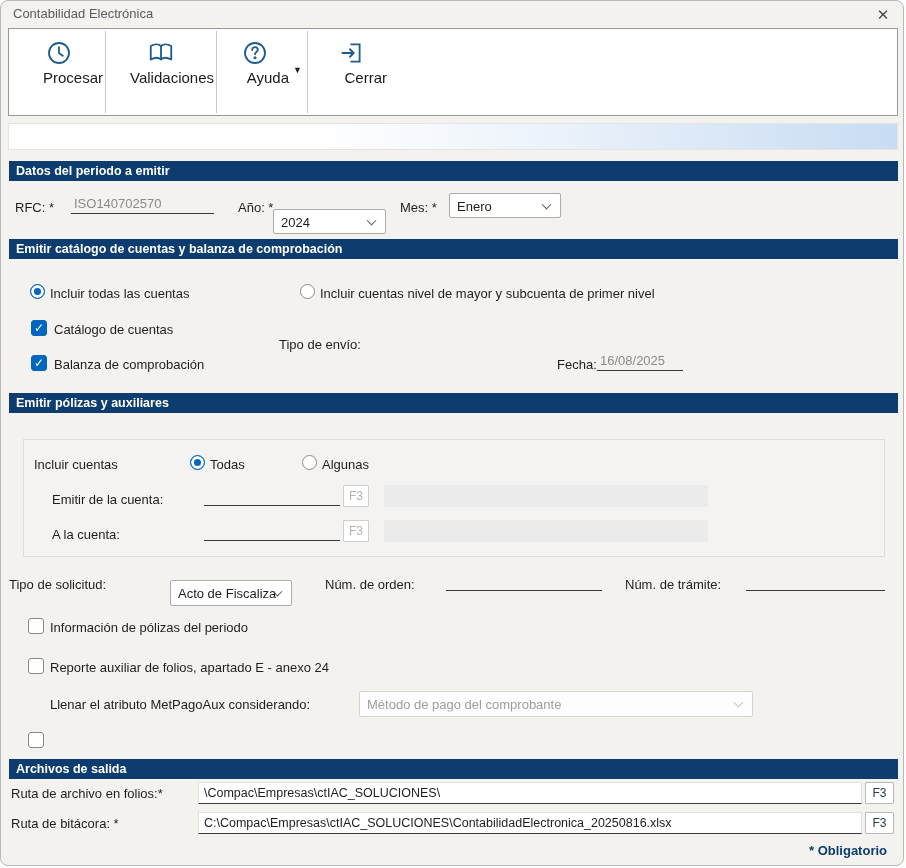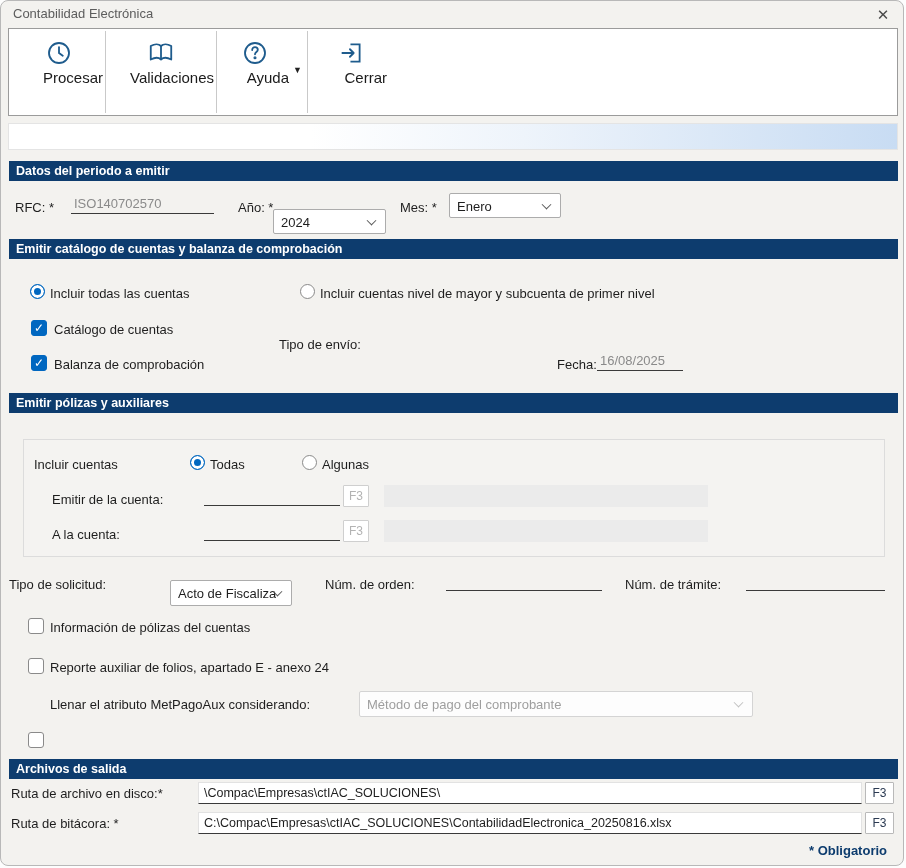--- a/index.html
+++ b/index.html
@@ -156,36 +156,36 @@
   <div class="select" style="left:169px;top:570px;width:122px;height:26px;margin-top:9px;">
     <span class="sel-val" style="max-width:118px;">Acto de Fiscaliza</span>
     <span class="chev"></span>
   </div>
   <span class="lbl" style="left:324px;top:576px;">Núm. de orden:</span>
   <input class="u-input" style="left: 445px; top: 570px; width: 156px;">
   <span class="lbl" style="left:624px;top:576px;">Núm. de trámite:</span>
   <input class="u-input" style="left: 745px; top: 570px; width: 139px;">
 
   <span class="cb off" style="left:27px;top:617px;"></span>
-  <span class="lbl" style="left:49px;top:619px;">Información de pólizas del cuentas</span>
+  <span class="lbl" style="left:49px;top:619px;">Información de pólizas del periodo</span>
 
   <span class="cb off" style="left:27px;top:657px;"></span>
   <span class="lbl" style="left:49px;top:659px;">Reporte auxiliar de folios, apartado E - anexo 24</span>
 
   <span class="lbl" style="left:49px;top:696px;">Llenar el atributo MetPagoAux considerando:</span>
   <div class="select disabled" style="left:358px;top:690px;width:394px;height:26px;">
     <span class="sel-val">Método de pago del comprobante</span>
     <span class="chev"></span>
   </div>
 
   <span class="cb off" style="left:27px;top:731px;"></span>
 
   <div class="section-header" style="top:758px;">Archivos de salida</div>
 
-  <span class="lbl" style="left:10px;top:785px;">Ruta de archivo en disco:*</span>
+  <span class="lbl" style="left:10px;top:785px;">Ruta de archivo en folios:*</span>
   <input class="path-input" style="left: 197px; top: 781px; width: 664px;" value="\Compac\Empresas\ctIAC_SOLUCIONES\">
   <button class="f3-btn" style="left:864px;top:781px;width:29px;height:22px;">F3</button>
 
   <span class="lbl" style="left:10px;top:815px;">Ruta de bitácora: *</span>
   <input class="path-input" style="left: 197px; top: 811px; width: 664px;" value="C:\Compac\Empresas\ctIAC_SOLUCIONES\ContabilidadElectronica_20250816.xlsx">
   <button class="f3-btn" style="left:864px;top:811px;width:29px;height:22px;">F3</button>
 
   <span class="obligatorio">* Obligatorio</span>
 </div>
 

